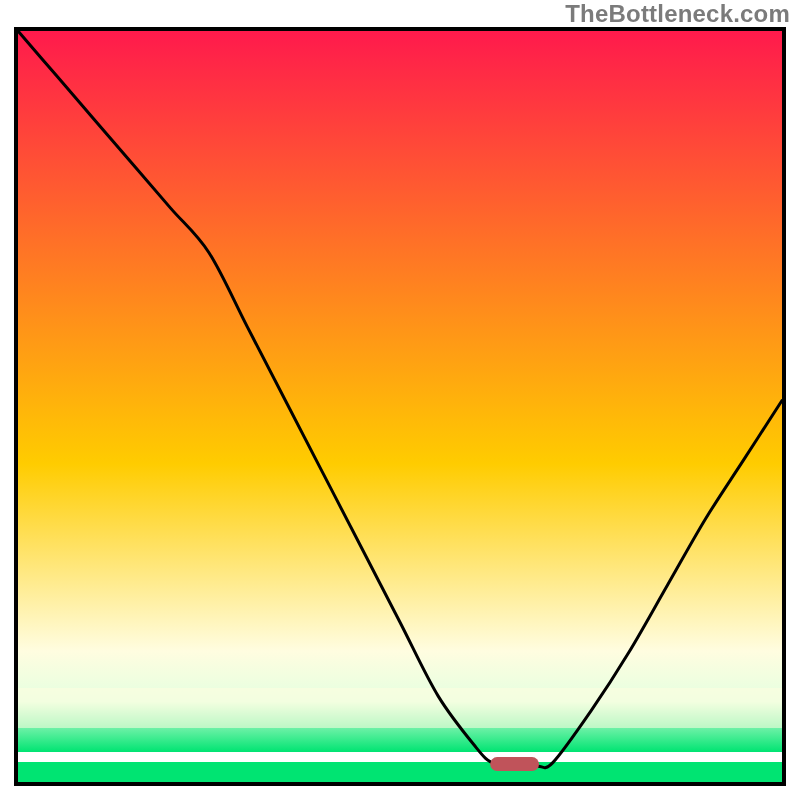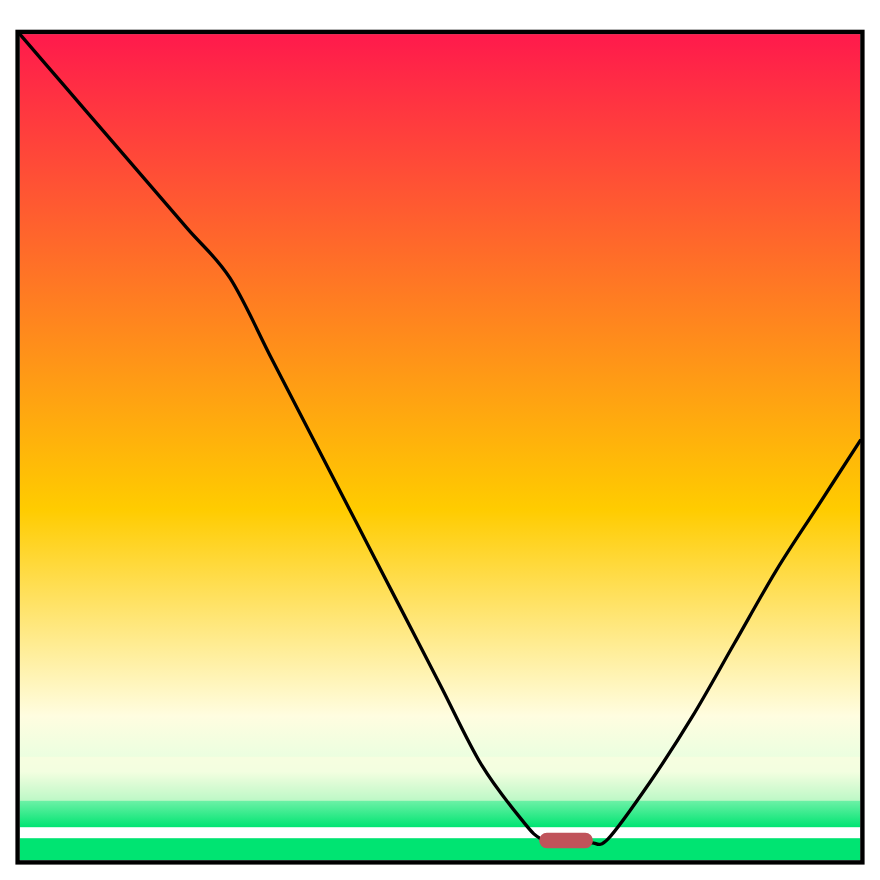--- a/index.html
+++ b/index.html
@@ -54,14 +54,15 @@
 
   <rect id="green-band" x="18" y="762" width="764" height="20" fill="#00e472"></rect>
 
   <path id="curve" fill="none" stroke="#000000" stroke-width="3" stroke-linecap="round" stroke-linejoin="round" d="M 18 31 C 24.366666666666667 38.39000000000001, 43.46666666666667 60.56000000000004, 56.2 75.34000000000003 C 68.93333333333334 90.12000000000002, 81.66666666666667 104.89999999999996, 94.4 119.67999999999995 C 107.13333333333334 134.45999999999995, 119.86666666666666 149.23999999999998, 132.6 164.01999999999998 C 145.33333333333331 178.79999999999998, 158.06666666666666 193.58, 170.8 208.36 C 183.53333333333336 223.14000000000001, 196.26666666666668 232.99333333333337, 209 252.70000000000005 C 221.73333333333332 272.4066666666667, 234.46666666666667 301.9666666666667, 247.2 326.6 C 259.93333333333334 351.23333333333335, 272.66666666666663 375.8666666666667, 285.4 400.5 C 298.1333333333333 425.1333333333333, 310.8666666666667 449.76666666666665, 323.6 474.4 C 336.33333333333337 499.0333333333333, 349.06666666666666 523.6666666666666, 361.8 548.3 C 374.53333333333336 572.9333333333333, 387.26666666666665 597.5666666666667, 400 622.2 C 412.73333333333335 646.8333333333334, 425.4666666666667 675.1616666666666, 438.20000000000005 696.1 C 450.9333333333334 717.0383333333334, 467.4866666666667 736.745, 476.4 747.83 C 485.3133333333333 758.9150000000001, 486.58666666666664 759.5308333333334, 491.68 762.61 C 496.77333333333337 765.6891666666667, 501.8666666666667 765.4428333333333, 506.96000000000004 766.305 C 512.0533333333334 767.1671666666666, 517.1466666666666 767.783, 522.24 767.783 C 527.3333333333334 767.783, 532.4266666666666 767.1671666666666, 537.52 766.305 C 542.6133333333333 765.4428333333333, 543.8866666666667 771.8475, 552.8 762.61 C 561.7133333333333 753.3725000000001, 578.2666666666667 729.355, 591 710.88 C 603.7333333333333 692.405, 616.4666666666667 672.6983333333333, 629.2 651.76 C 641.9333333333334 630.8216666666667, 654.6666666666666 607.42, 667.4 585.25 C 680.1333333333333 563.08, 692.8666666666667 539.6783333333333, 705.6 518.74 C 718.3333333333334 497.8016666666667, 731.0666666666666 479.32666666666665, 743.8 459.62 C 756.5333333333333 439.91333333333336, 775.6333333333333 410.35333333333335, 782 400.5"></path>
 
   <rect id="marker" x="490.152" y="757.088" width="48.896000000000015" height="14" rx="7" ry="7" fill="#c0535a"></rect>
 
   <rect id="frame" x="16" y="29" width="768" height="755" fill="none" stroke="#000000" stroke-width="4"></rect>
 </svg>
 
+<div class="watermark">TheBottleneck.com</div>
 
 </div>
 
 </body></html>

